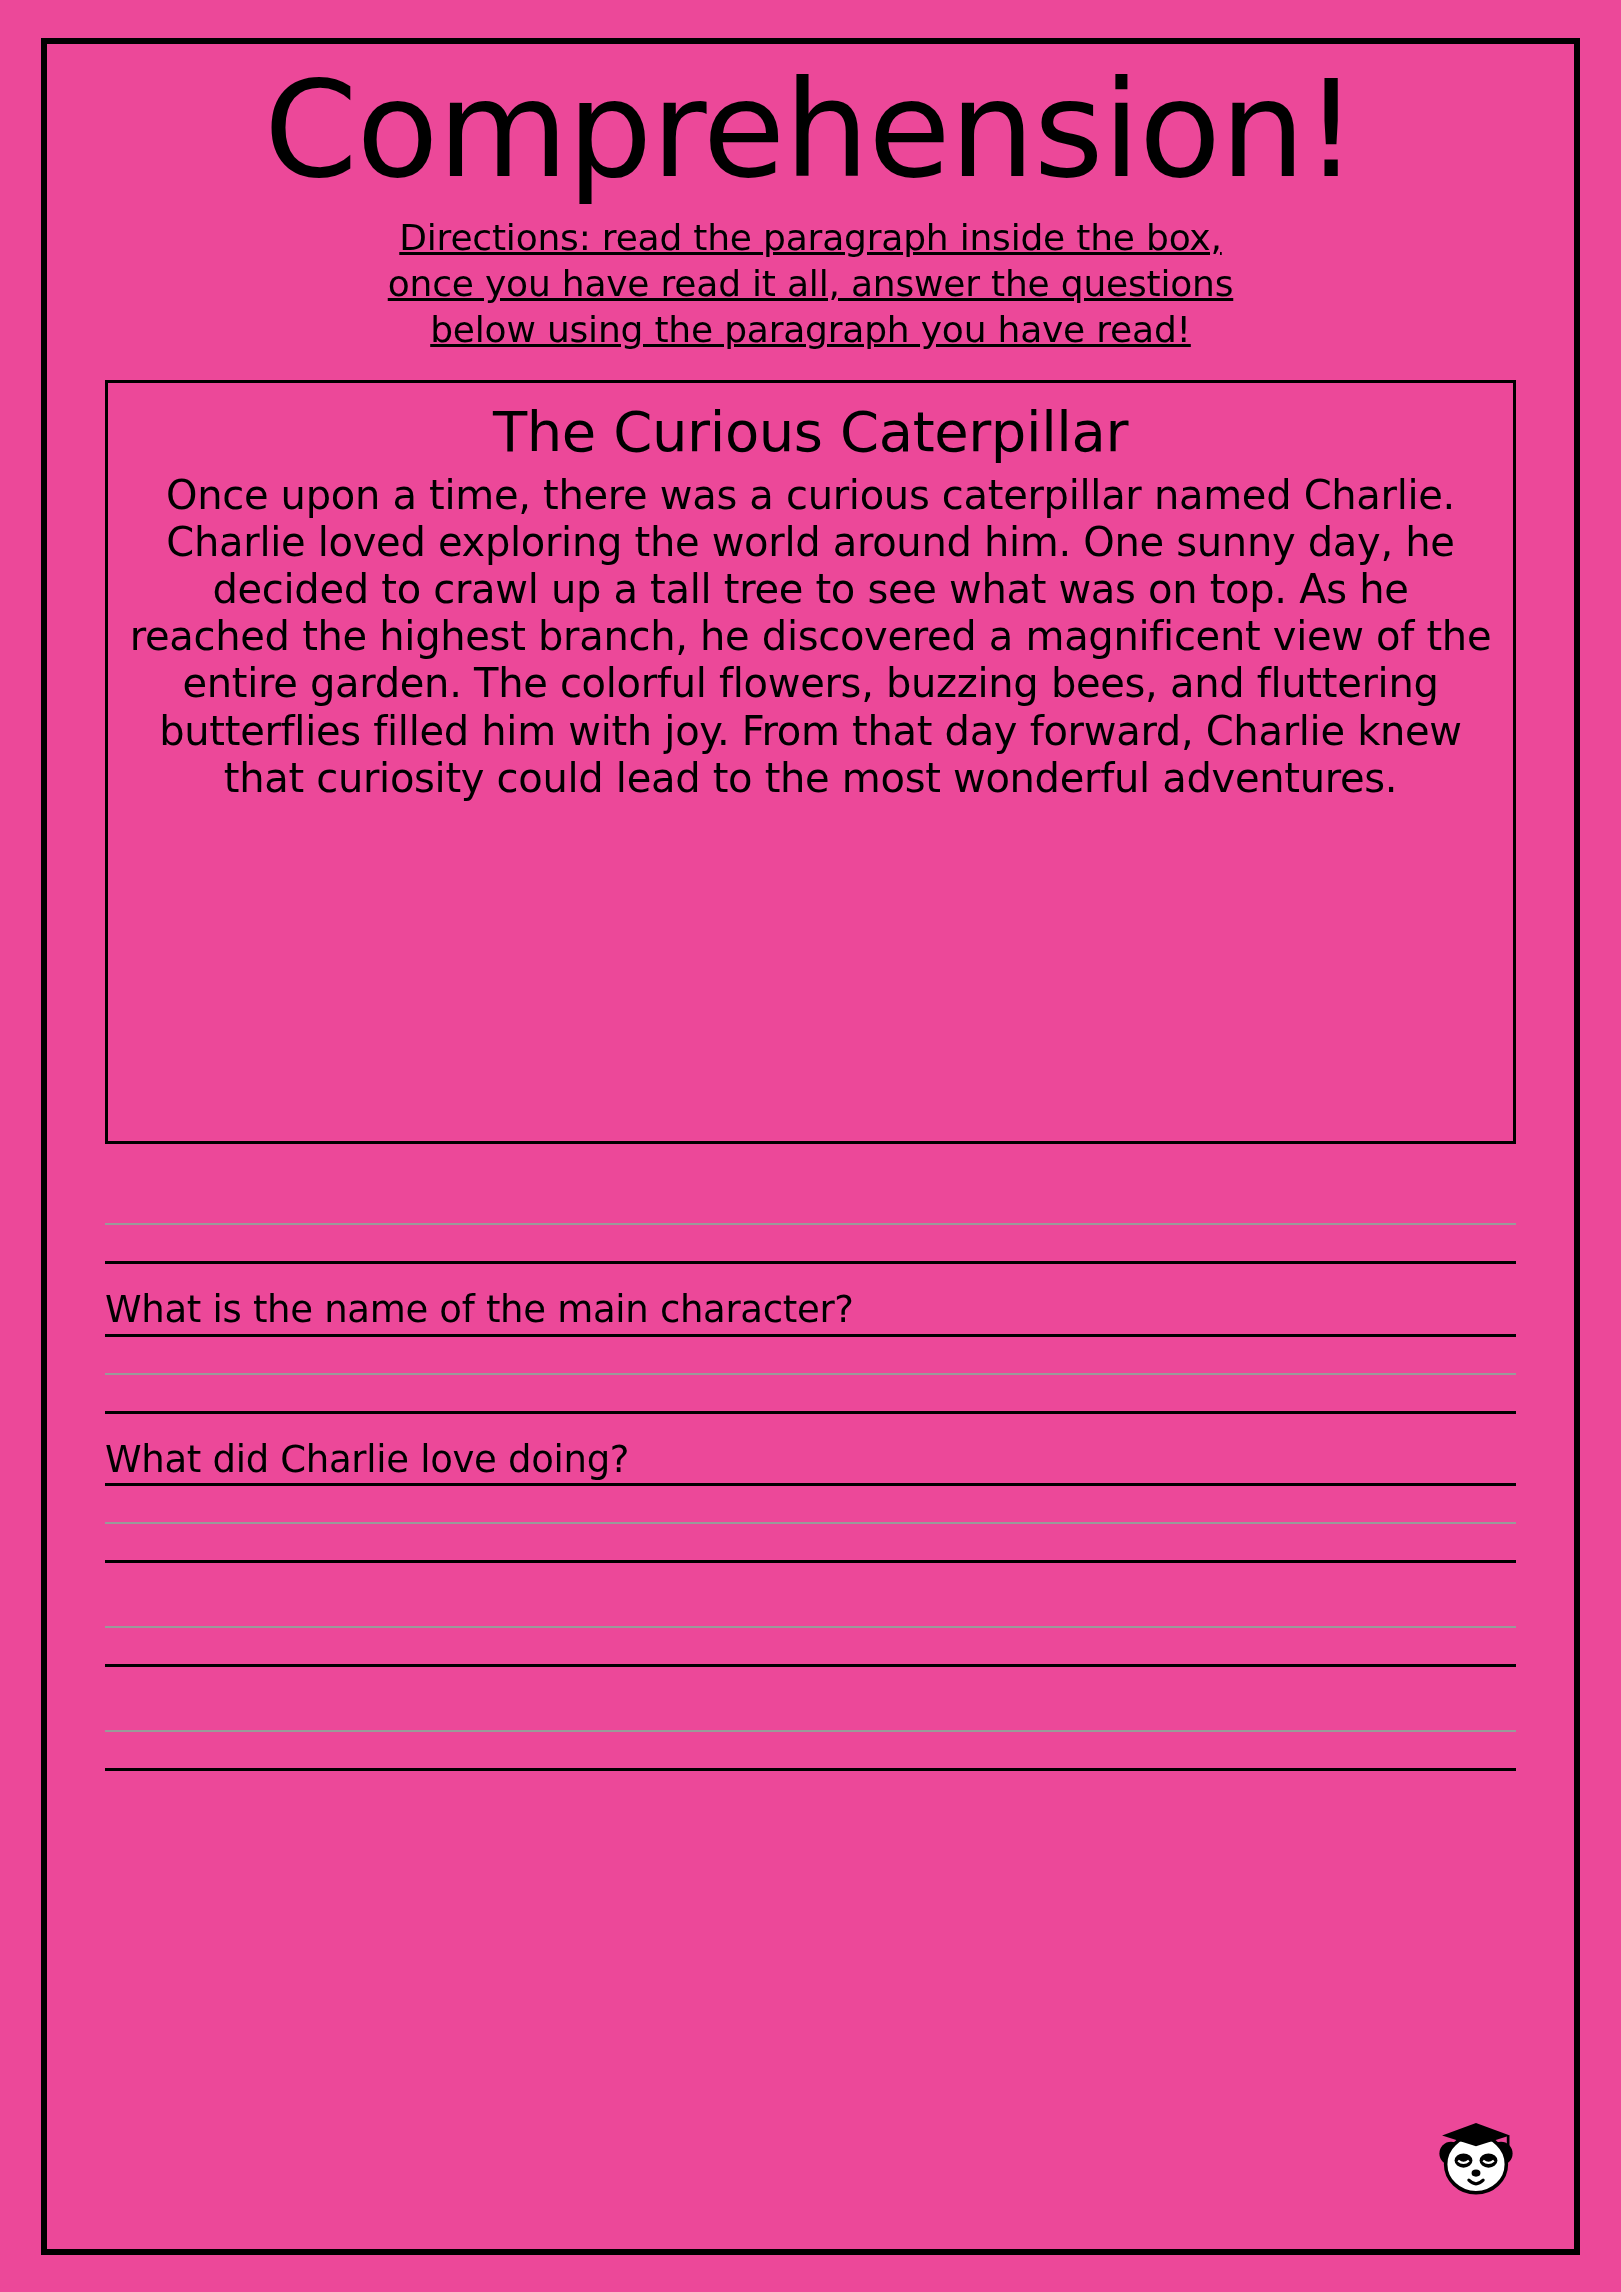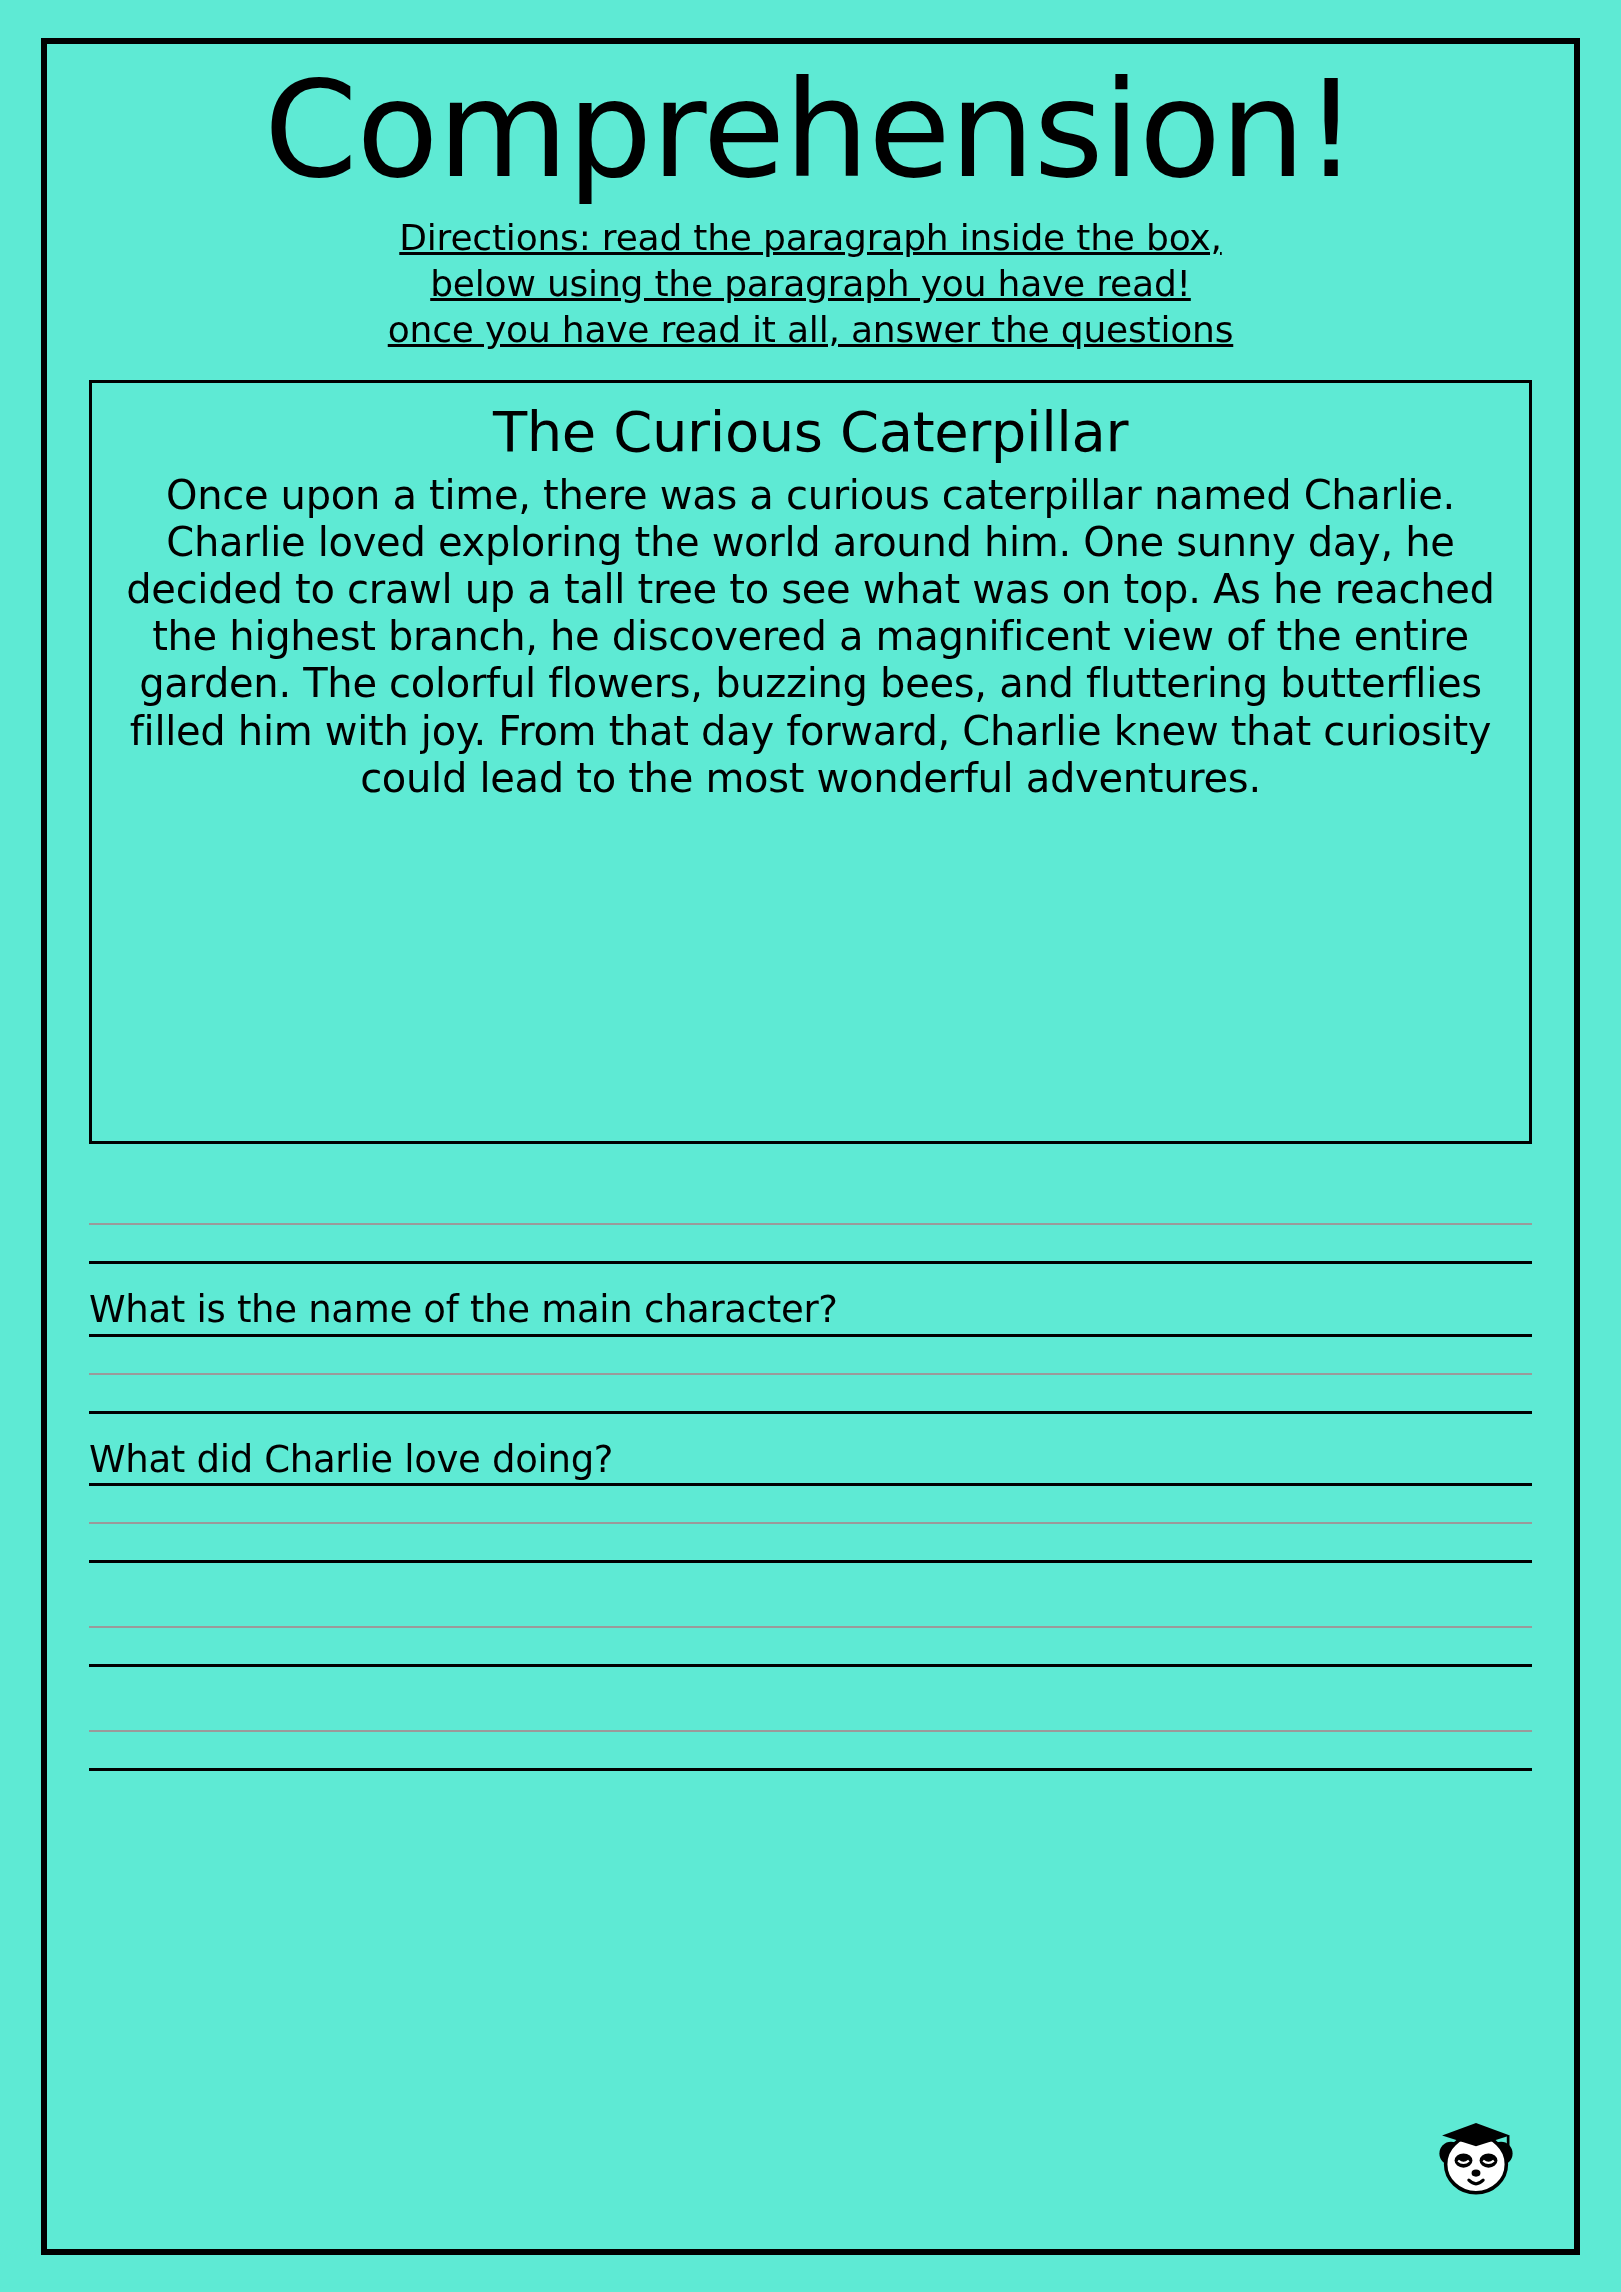--- a/index.html
+++ b/index.html
@@ -13,22 +13,22 @@
     font-family: "DejaVu Sans", sans-serif;
     color: #000000;
     overflow: hidden;
   }
 
   .page {
     position: relative;
     width: 1621px;
     height: 2293px;
     box-sizing: border-box;
-    padding: 30px 16px;
-    background: #5eead4;
+    padding: 30px 32px;
+    background: #ec4899;
   }
 
   .page-frame {
     position: absolute;
     left: 41px;
     top: 38px;
     width: 1539px;
     height: 2217px;
     border: 6.3px solid #000000;
     box-sizing: border-box;
@@ -124,22 +124,22 @@
 <div class="page">
 
   <div class="page-frame"></div>
 
   <div class="content">
 
     <h1 class="worksheet-title">Comprehension!</h1>
 
     <div class="directions">
       <span>Directions: read the paragraph inside the box,</span>
+      <span>once you have read it all, answer the questions</span>
       <span>below using the paragraph you have read!</span>
-      <span>once you have read it all, answer the questions</span>
     </div>
 
     <div class="passage-box">
       <div class="passage-title">The Curious Caterpillar</div>
       <div class="passage-body">Once upon a time, there was a curious caterpillar named Charlie. Charlie loved exploring the world around him. One sunny day, he decided to crawl up a tall tree to see what was on top. As he reached the highest branch, he discovered a magnificent view of the entire garden. The colorful flowers, buzzing bees, and fluttering butterflies filled him with joy. From that day forward, Charlie knew that curiosity could lead to the most wonderful adventures.</div>
     </div>
 
     <div class="questions">
 
       <div class="question-block">

